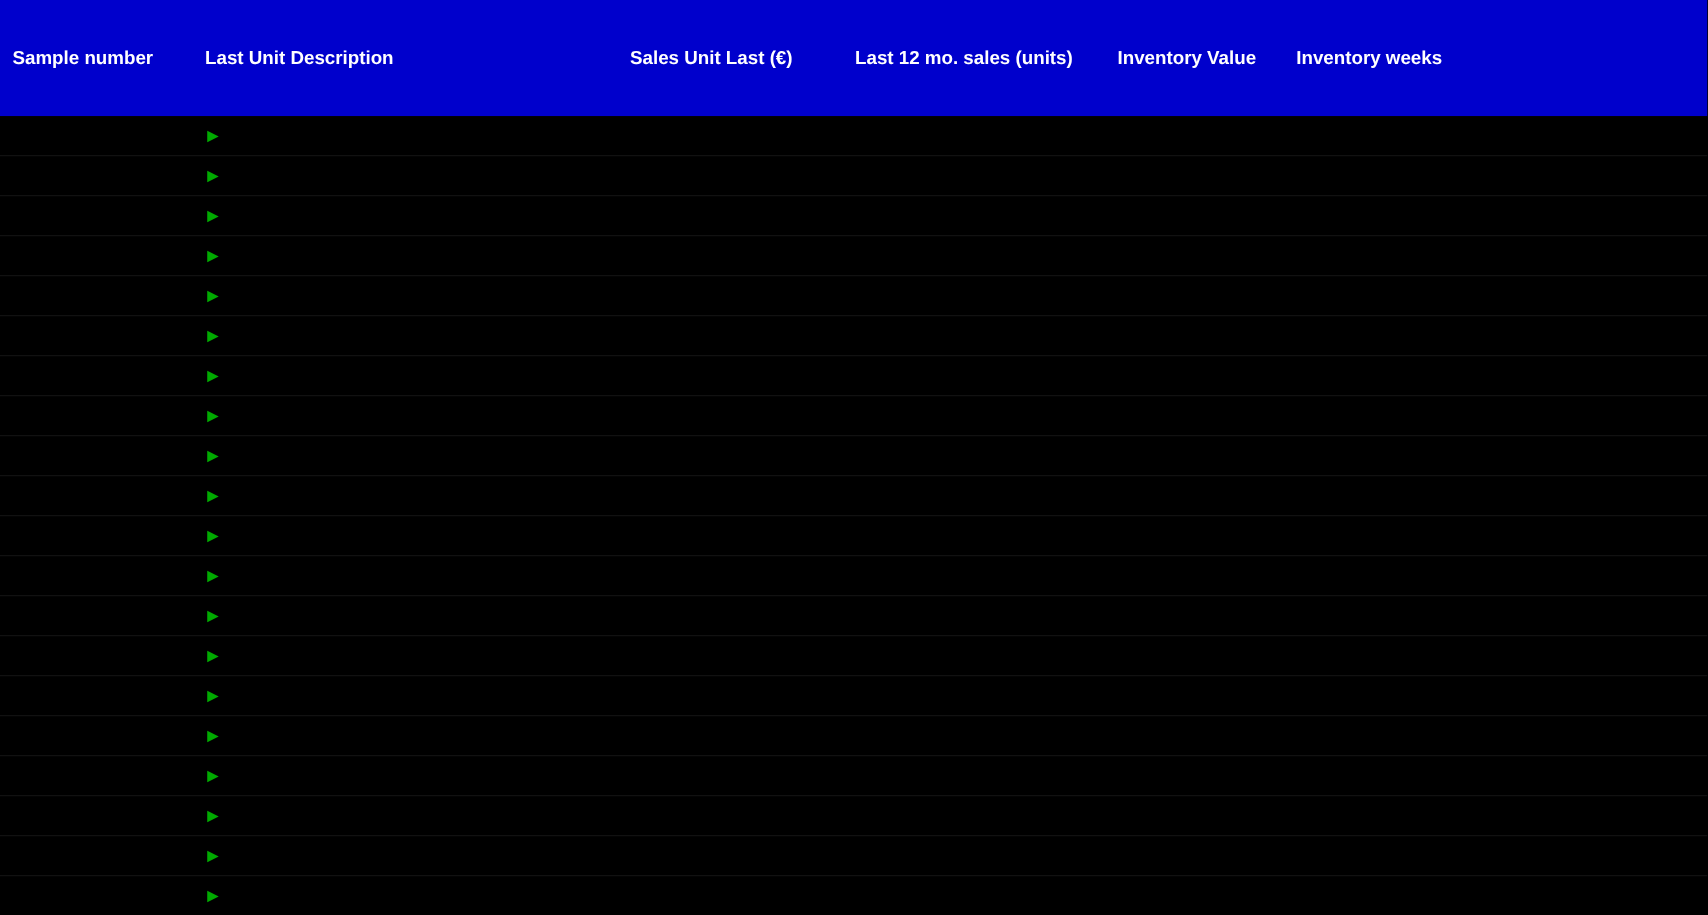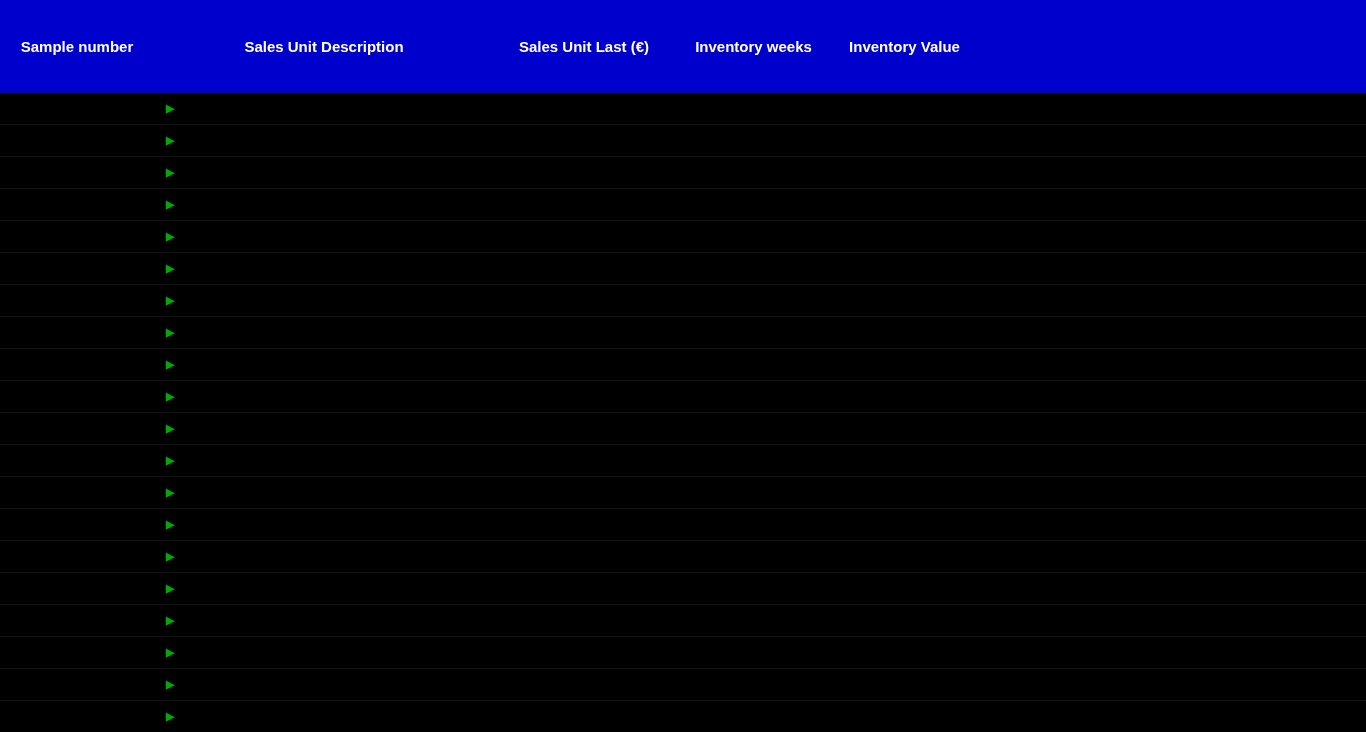--- a/index.html
+++ b/index.html
@@ -27,21 +27,20 @@
       background-color: #0000cc;
       width: 100%;
       min-height: 93px;
       align-items: center;
     }
 
     .header-cell {
       color: #ffffff;
       font-weight: bold;
       font-size: 15px;
-      text-align: center;
       padding: 8px 10px;
       line-height: 1.3;
     }
 
     .col-sample { width: 154px; }
     .col-catref { width: 180px; }
     .col-description { width: 340px; }
     .col-cost { width: 180px; }
     .col-sales { width: 210px; }
     .col-value { width: 143px; }
@@ -81,24 +80,25 @@
     .cell-sales { width: 210px; }
     .cell-value { width: 143px; }
     .cell-invweeks { width: 159px; }
   </style>
 </head>
 <body>
 
 <div class="table-container">
   <div class="table-header">
     <div class="header-cell col-sample">Sample number</div>
-    <div class="header-cell col-description">Sales Unit Description</div>
+    <div class="header-cell col-description">Last Unit Description</div>
     <div class="header-cell col-cost">Sales Unit Last (€)</div>
+    <div class="header-cell col-sales">Last 12 mo. sales (units)</div>
+    <div class="header-cell col-value">Inventory Value</div>
     <div class="header-cell col-invweeks">Inventory weeks</div>
-    <div class="header-cell col-value">Inventory Value</div>
   </div>
 
   <div class="table-body" id="table-body">
   <div class="table-row">
         <div class="table-cell cell-sample"></div>
         <div class="table-cell cell-catref">
           <span class="row-indicator">▶</span>
           <span></span>
         </div>
         <div class="table-cell cell-description"></div>

